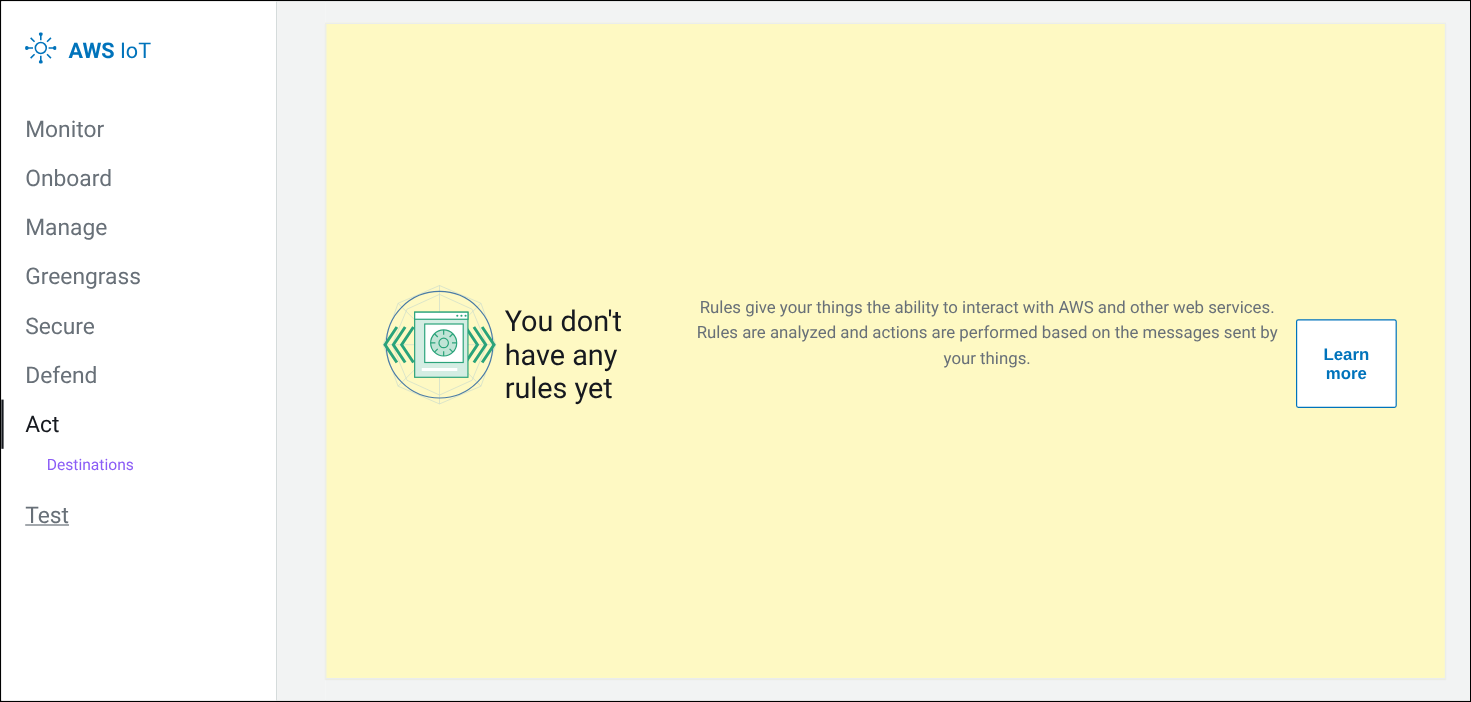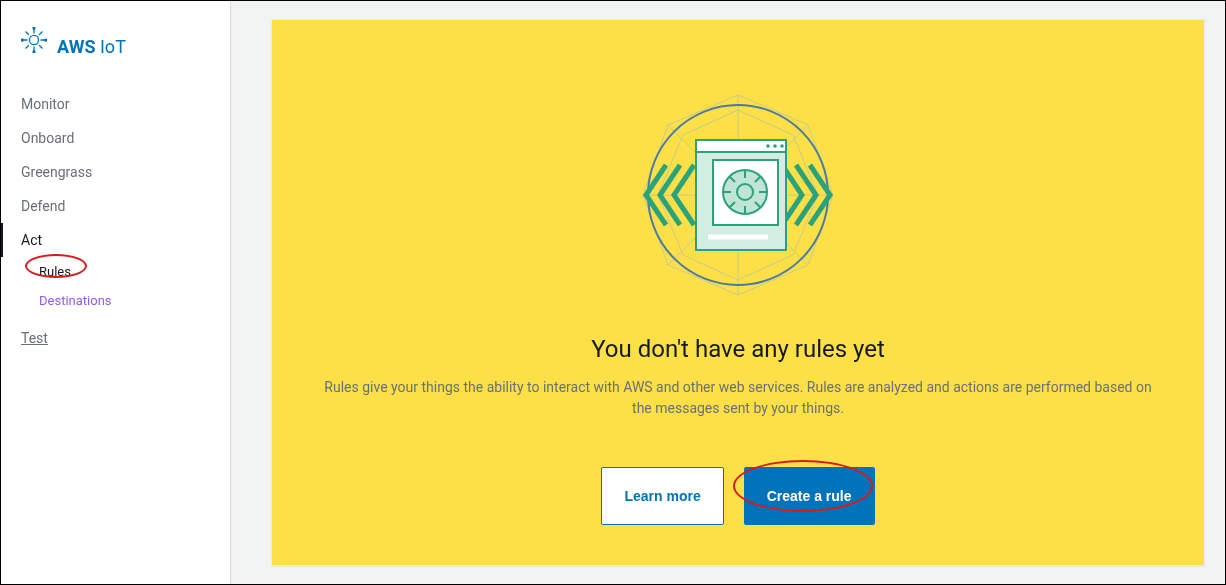--- a/index.html
+++ b/index.html
@@ -23,21 +23,21 @@
     .sidebar {
       width: 230px;
       background: #fff;
       border-right: 1px solid #d5dbdb;
       display: flex;
       flex-direction: column;
       padding-top: 18px;
     }
     .brand {
       display: flex;
-      align-items: flex-end;
+      align-items: center;
       gap: 10px;
       padding: 8px 20px 30px 20px;
     }
     .brand-icon svg {
       width: 26px;
       height: 26px;
     }
     .brand-text {
       color: #0073bb;
       font-size: 18px;
@@ -45,21 +45,21 @@
     }
     .brand-text .bold {
       font-weight: 700;
     }
     .nav {
       display: flex;
       flex-direction: column;
     }
     .nav-item {
       padding: 9px 20px;
-      font-size: 14px;
+      font-size: 19px;
       color: #687078;
       cursor: pointer;
       position: relative;
     }
     .nav-item.active {
       color: #16191f;
       font-weight: 400;
     }
     .nav-item.active::before {
       content: "";
@@ -94,28 +94,28 @@
     .sidebar-gap {
       width: 40px;
       background: #f2f3f3;
     }
     .main {
       flex: 1;
       background: #f2f3f3;
       padding: 18px 20px 18px 0;
     }
     .panel {
-      background: #fde047;
+      background: #fef9c3;
       border: 1px solid #eaeded;
       box-shadow: 0 1px 1px rgba(0,0,0,0.05);
       width: 100%;
       height: 100%;
       padding: 60px 40px 40px 40px;
       display: flex;
-      flex-direction: column;
+      flex-direction: row;
       align-items: center;
       justify-content: flex-end;
     }
     .illustration {
       width: 220px;
       height: 220px;
       margin-bottom: 30px;
       display: flex;
       align-items: center;
       justify-content: center;
@@ -189,27 +189,25 @@
         </svg>
       </span>
       <span class="brand-text">
         <span class="bold">AWS</span>
         <span>IoT</span>
       </span>
     </div>
     <nav class="nav">
       <div class="nav-item">Monitor</div>
       <div class="nav-item">Onboard</div>
+      <div class="nav-item">Manage</div>
       <div class="nav-item">Greengrass</div>
+      <div class="nav-item">Secure</div>
       <div class="nav-item">Defend</div>
       <div class="nav-item active">Act</div>
-      <div class="nav-sub highlighted" style="position:relative;">
-        <span>Rules</span>
-        <span class="annotation-circle-rules"></span>
-      </div>
       <div class="nav-sub">Destinations</div>
       <div class="nav-item" style="margin-top:6px;text-decoration:underline;">Test</div>
     </nav>
   </aside>
 
   <div class="sidebar-gap"></div>
 
   <main class="main">
     <div class="panel">
       <div class="illustration">
@@ -261,20 +259,16 @@
             </g>
           </g>
 
           <line x1="80" y1="152" x2="140" y2="152" stroke="#fff" stroke-width="5"></line>
         </svg>
       </div>
       <h2 class="empty-title">You don't have any rules yet</h2>
       <p class="empty-desc">Rules give your things the ability to interact with AWS and other web services. Rules are analyzed and actions are performed based on the messages sent by your things.</p>
       <div class="actions">
         <button class="btn btn-secondary">Learn more</button>
-        <button class="btn btn-primary">
-          <span>Create a rule</span>
-          <span class="annotation-circle-create"></span>
-        </button>
       </div>
     </div>
   </main>
 </div>
 
 </body></html>

